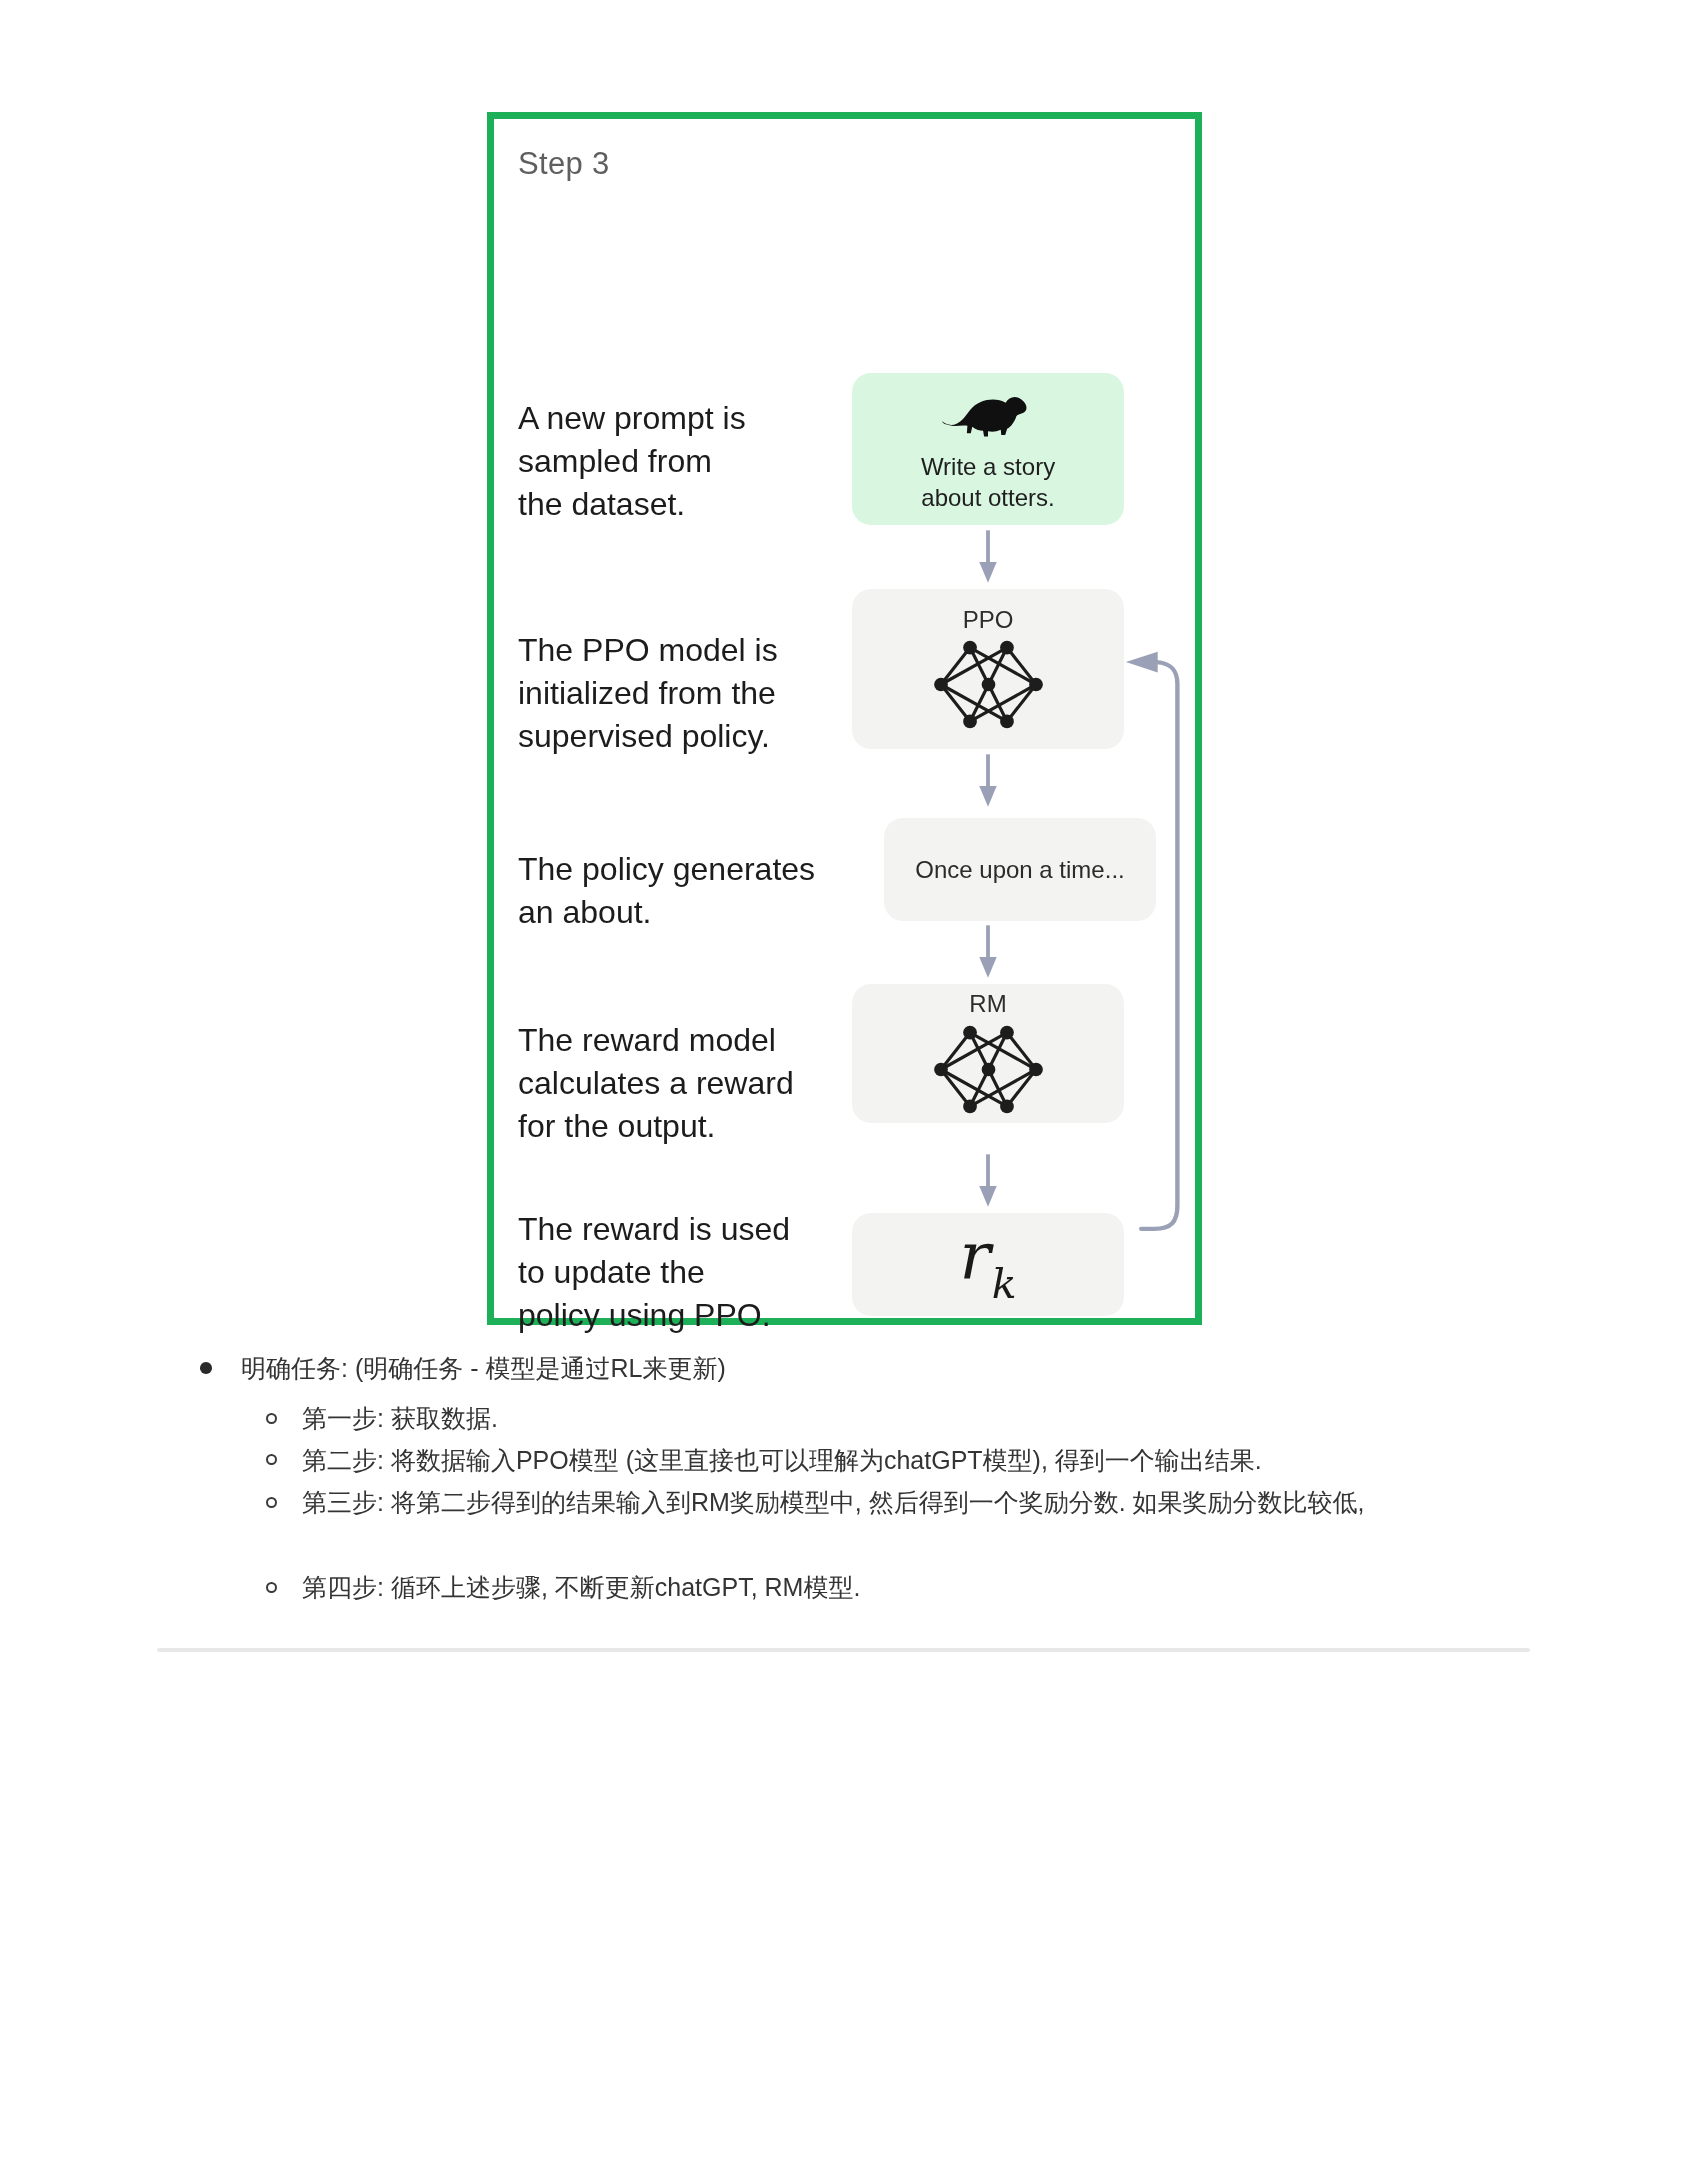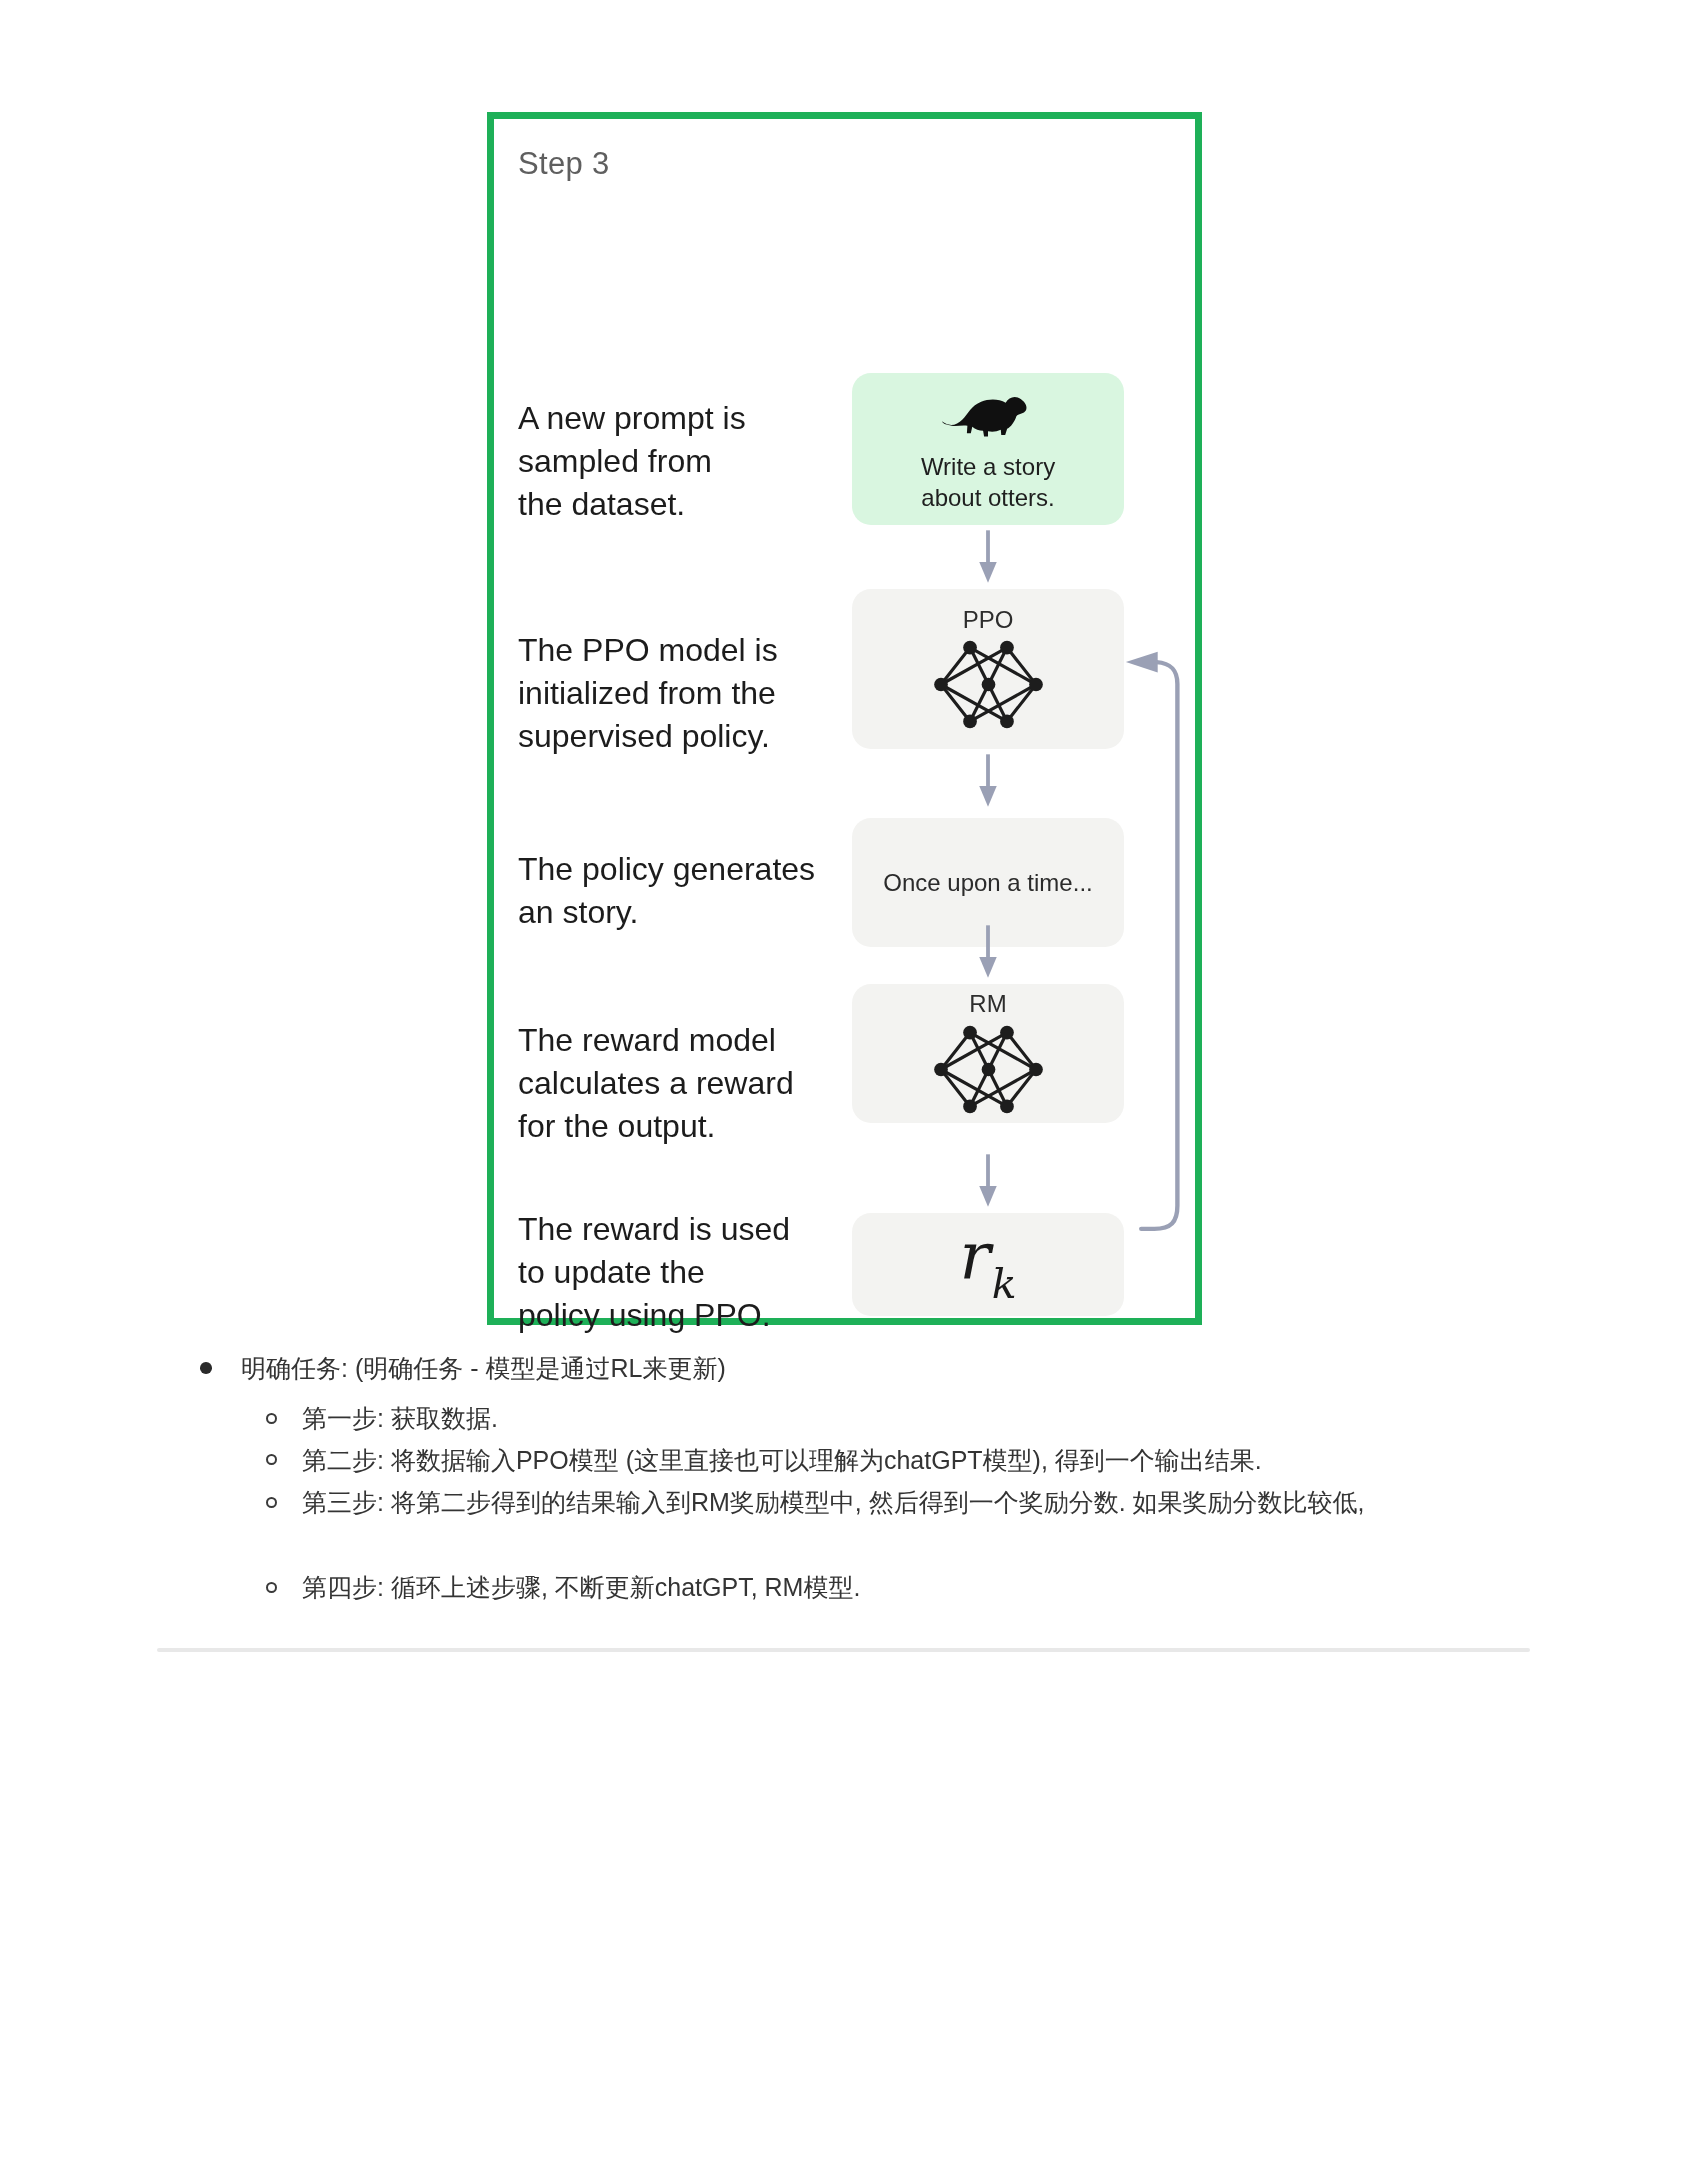--- a/index.html
+++ b/index.html
@@ -17,21 +17,21 @@
   .fig-label{position:absolute;left:24px;width:336px;font-size:32px;line-height:43px;
              font-weight:500;color:#1c1c1c;}
   .fig-label span{display:block;}
   .lbl-1{top:278px;} .lbl-2{top:510px;} .lbl-3{top:729px;} .lbl-4{top:900px;} .lbl-5{top:1089px;}
 
   
   .node{position:absolute;left:358px;width:272px;border-radius:19px;box-sizing:border-box;
         display:flex;flex-direction:column;align-items:center;justify-content:center;}
   .node-prompt{top:254px;height:152px;background:#d9f6e0;}
   .node-ppo{top:470px;height:160px;background:#f3f3f1;}
-  .node-output{top:699px;height:129px;background:#f3f3f1;}
+  .node-output{top:699px;height:103px;background:#f3f3f1;margin-left:32px;}
   .node-rm{top:865px;height:139px;background:#f3f3f1;}
   .node-reward{top:1094px;height:103px;background:#f3f3f1;}
 
   .prompt-text{margin-top:11px;font-size:24px;line-height:31px;color:#1f1f1f;text-align:center;}
   .prompt-text span{display:block;}
   .net-name{font-size:24px;color:#2d2d2d;margin-bottom:3.3px;}
   .output-text{font-size:24px;color:#2b2b2b;}
   .reward-symbol{font-family:"DejaVu Serif","Liberation Serif",serif;font-style:italic;color:#1a1a1a;line-height:1;}
   .reward-symbol .base{font-size:65px;}
   .reward-symbol .sub{font-size:41px;vertical-align:-19px;margin-left:1.1px;}
@@ -71,21 +71,21 @@
       <span>sampled from</span>
       <span>the dataset.</span>
     </div>
     <div class="fig-label lbl-2">
       <span>The PPO model is</span>
       <span>initialized from the</span>
       <span>supervised policy.</span>
     </div>
     <div class="fig-label lbl-3">
       <span>The policy generates</span>
-      <span>an story.</span>
+      <span>an about.</span>
     </div>
     <div class="fig-label lbl-4">
       <span>The reward model</span>
       <span>calculates a reward</span>
       <span>for the output.</span>
     </div>
     <div class="fig-label lbl-5">
       <span>The reward is used</span>
       <span>to update the</span>
       <span>policy using PPO.</span>

